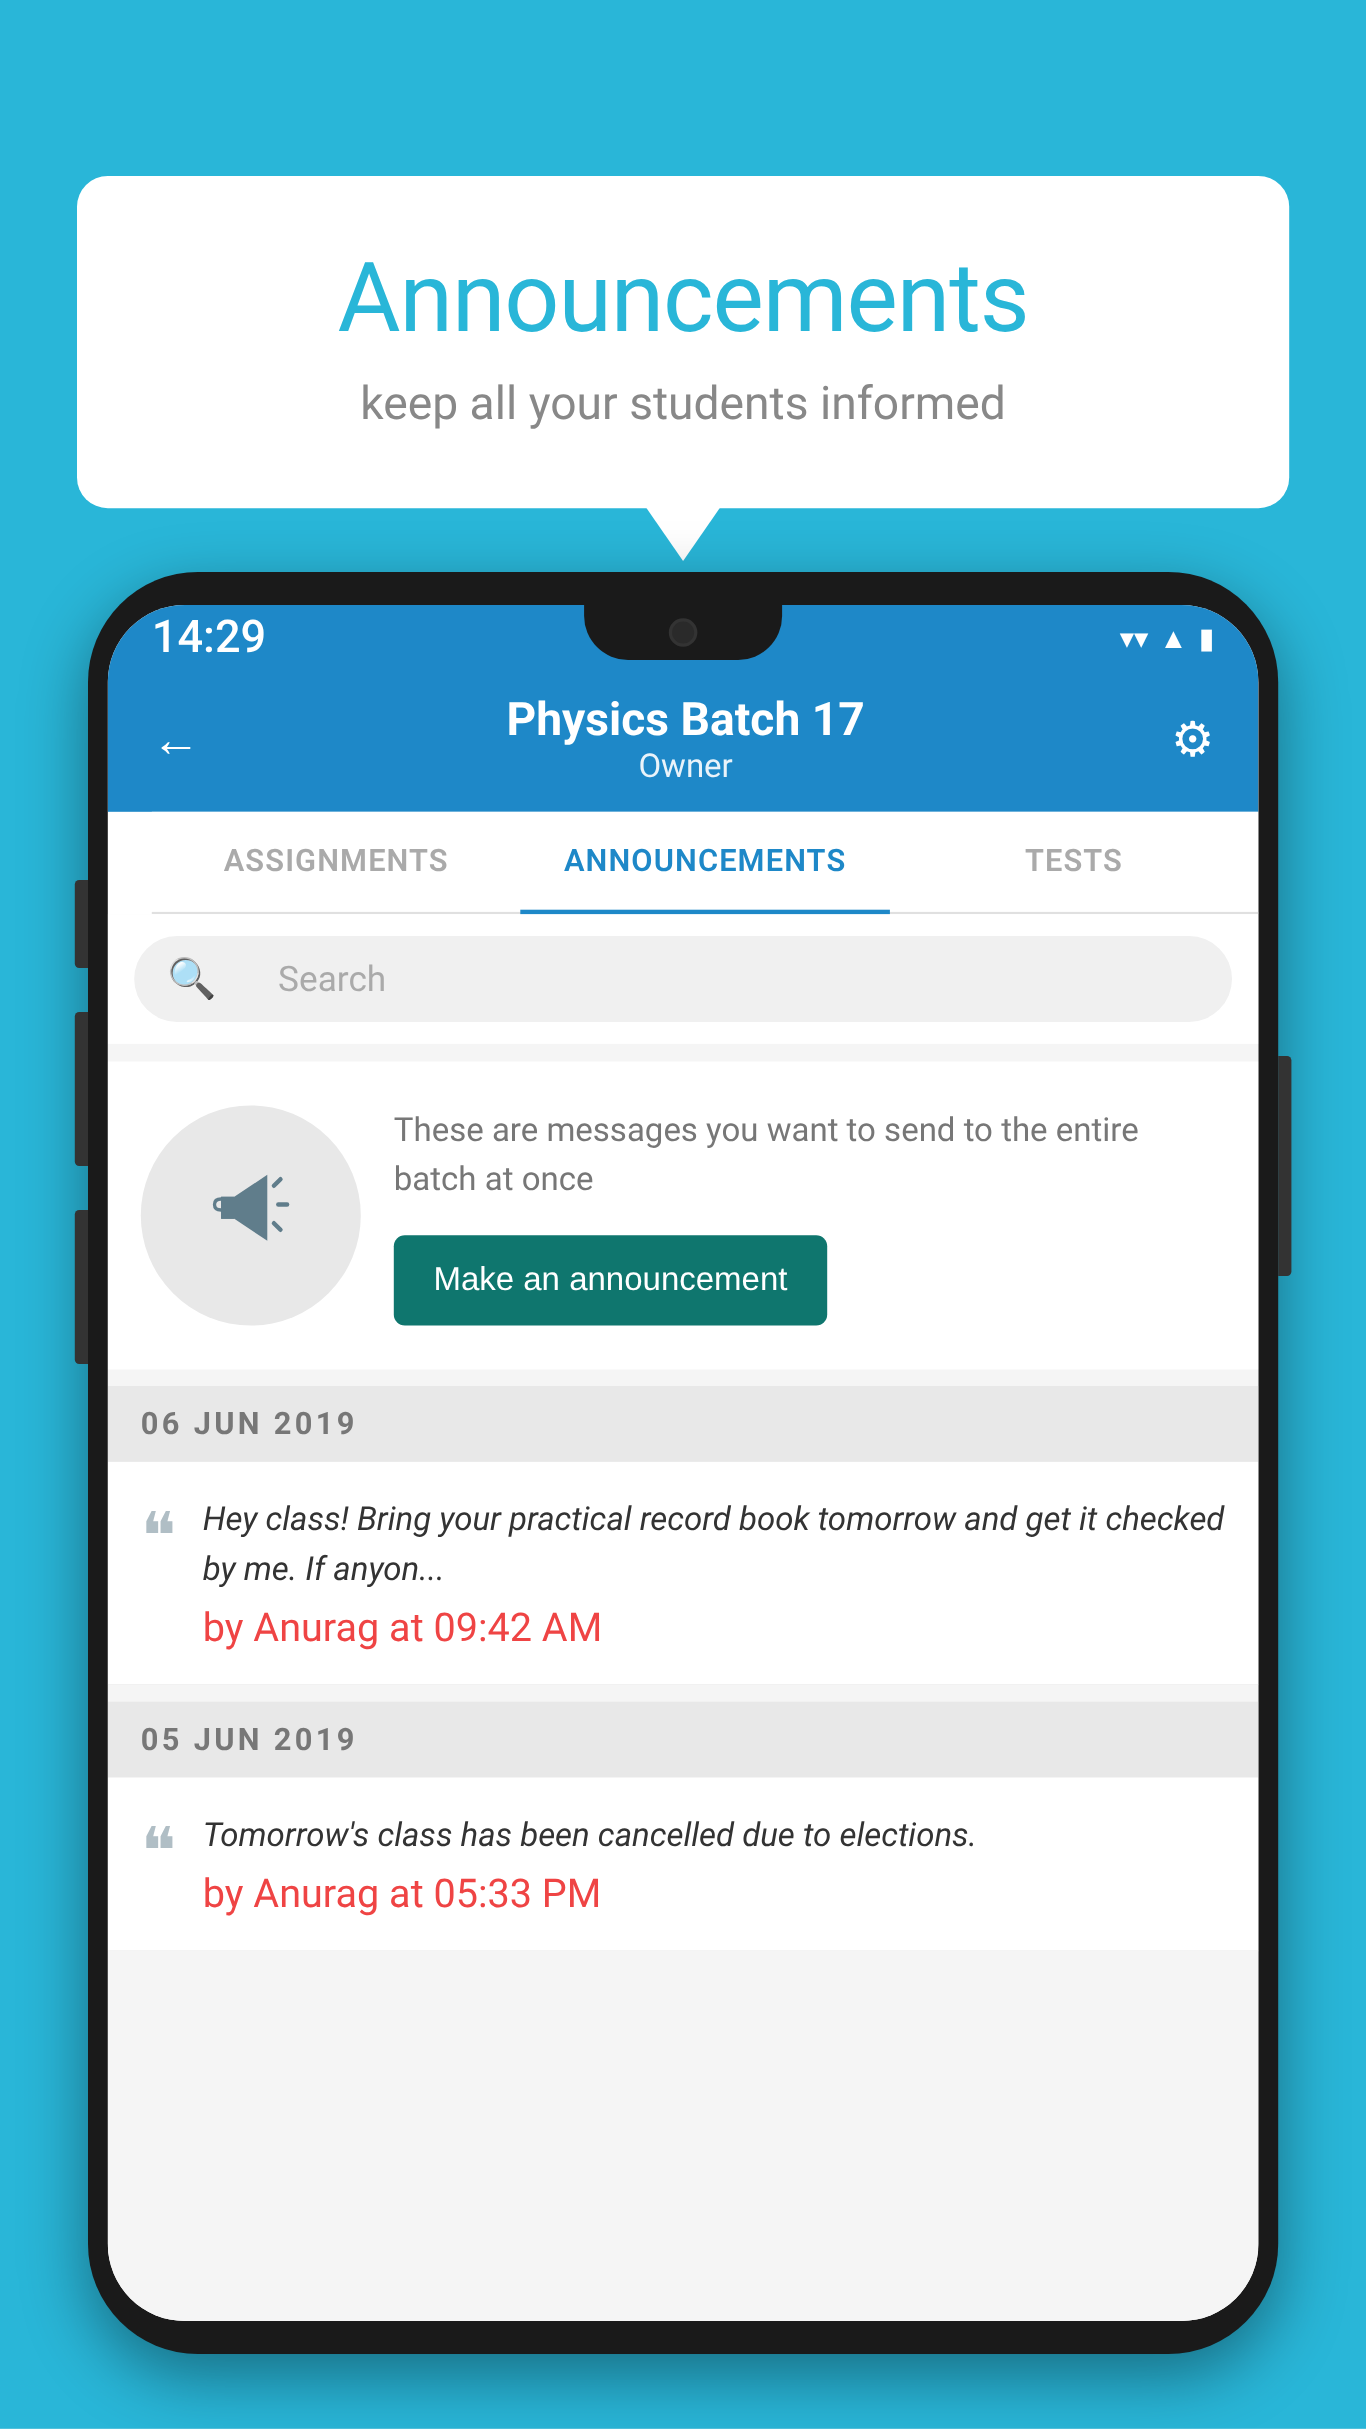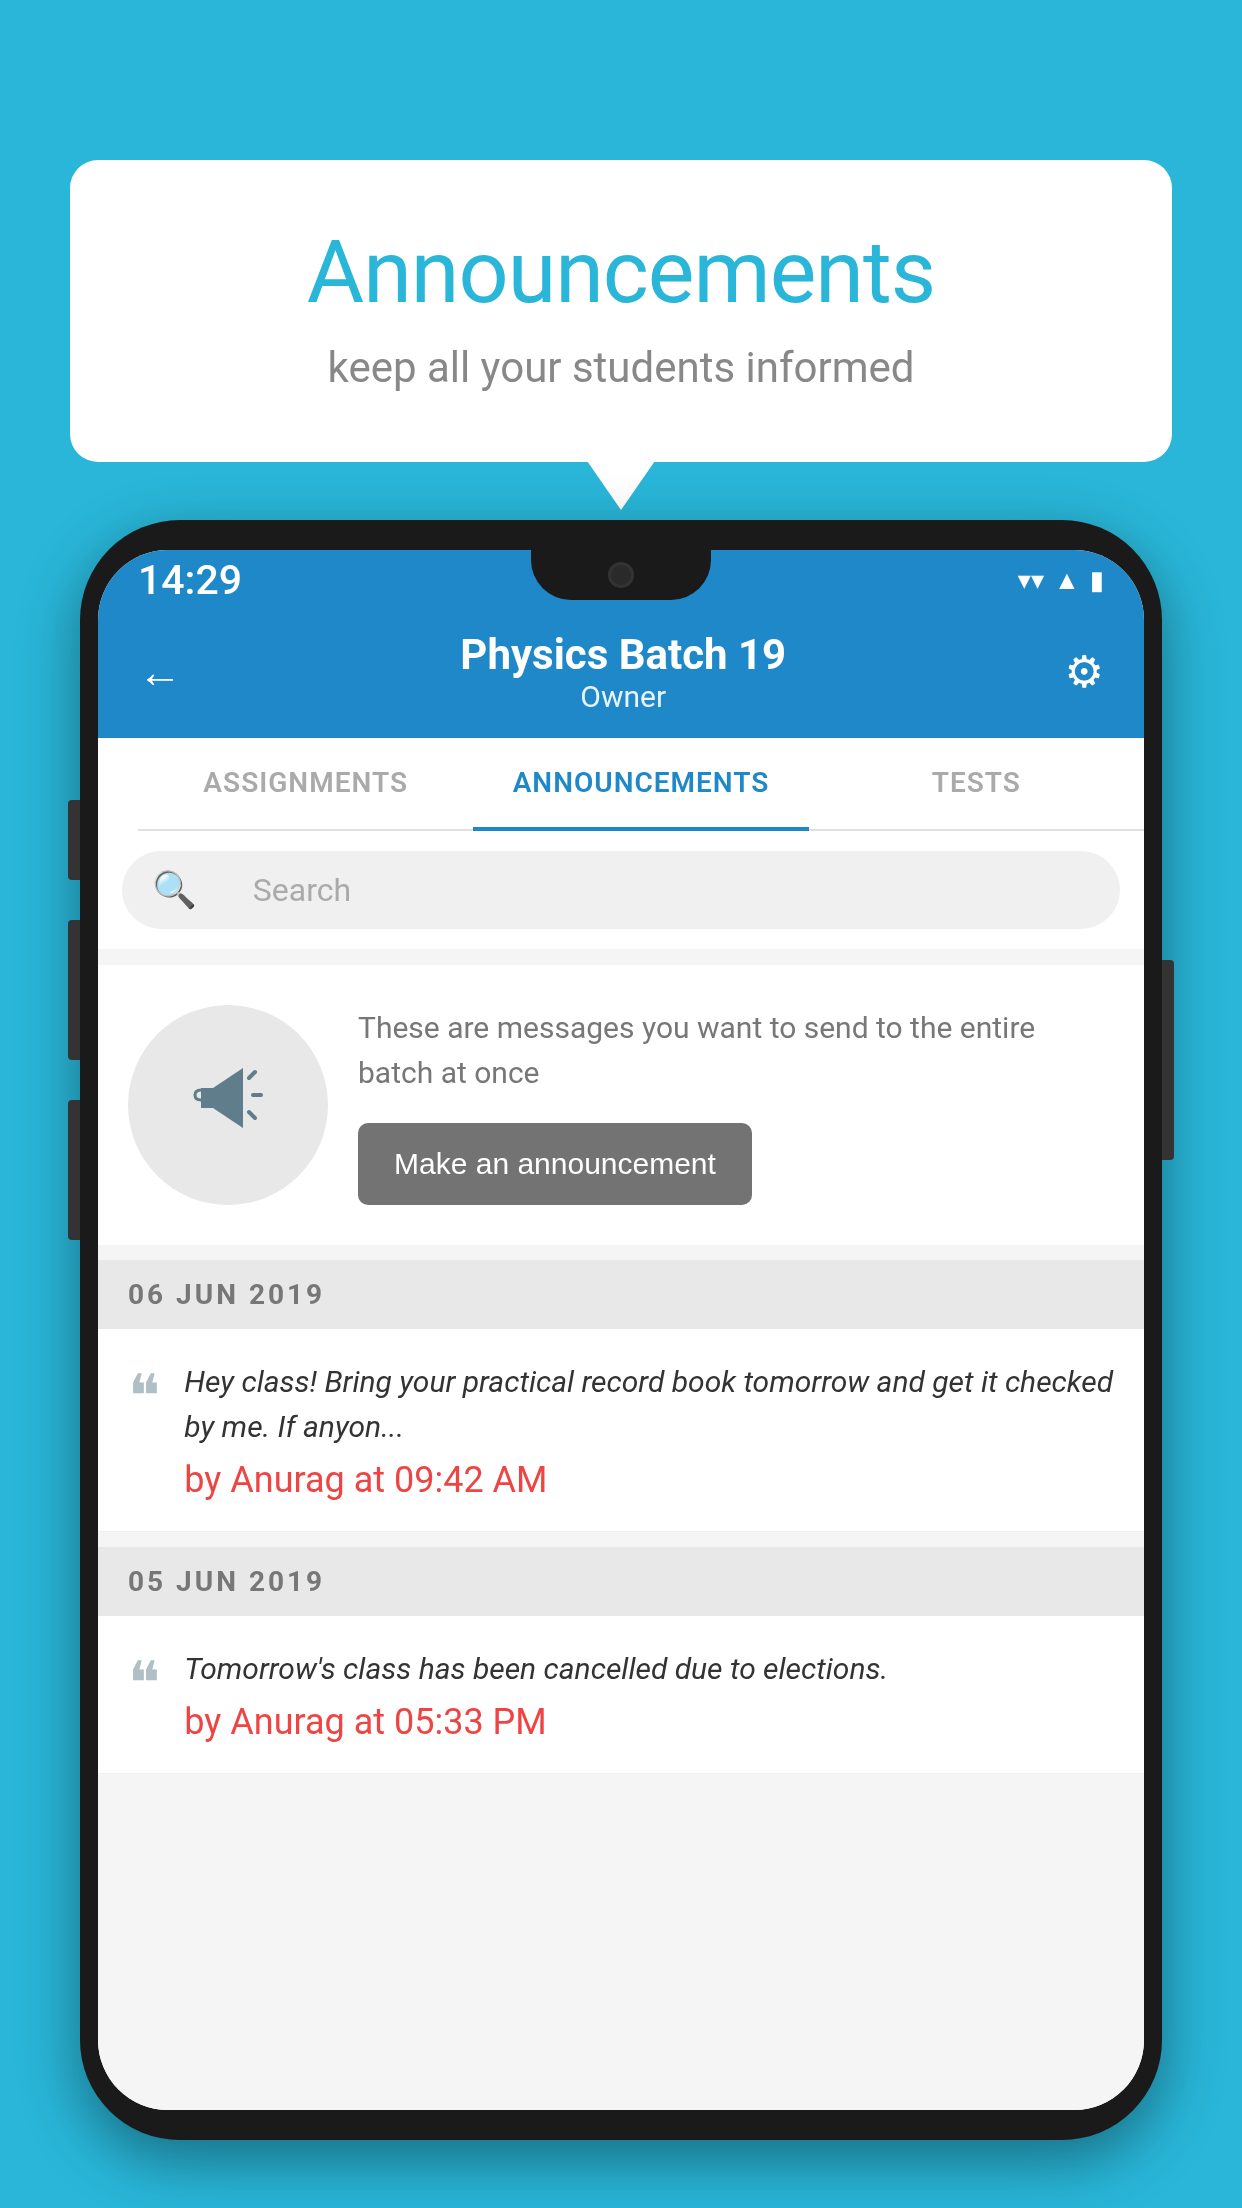--- a/index.html
+++ b/index.html
@@ -259,21 +259,21 @@
     }
 
     .promo-text {
       font-size: 30px;
       color: #777;
       line-height: 1.5;
       margin-bottom: 28px;
     }
 
     .make-announcement-btn {
-      background: #737373;
+      background: #0f766e;
       color: white;
       border: none;
       border-radius: 10px;
       padding: 24px 36px;
       font-size: 30px;
       font-weight: 500;
       cursor: pointer;
       display: inline-block;
     }
 
@@ -401,21 +401,21 @@
         <div class="status-icons">
           <span class="status-icon">▾▾</span>
           <span class="status-icon">▲</span>
           <span class="status-icon">▮</span>
         </div>
       </div>
 
       <div class="app-header">
         <span class="header-back">←</span>
         <div class="header-center">
-          <div class="header-title">Physics Batch 19</div>
+          <div class="header-title">Physics Batch 17</div>
           <div class="header-subtitle">Owner</div>
         </div>
         <span class="header-settings">⚙</span>
       </div>
 
       <div class="tabs-container">
         <div class="tab">ASSIGNMENTS</div>
         <div class="tab active">ANNOUNCEMENTS</div>
         <div class="tab">TESTS</div>
       </div>

